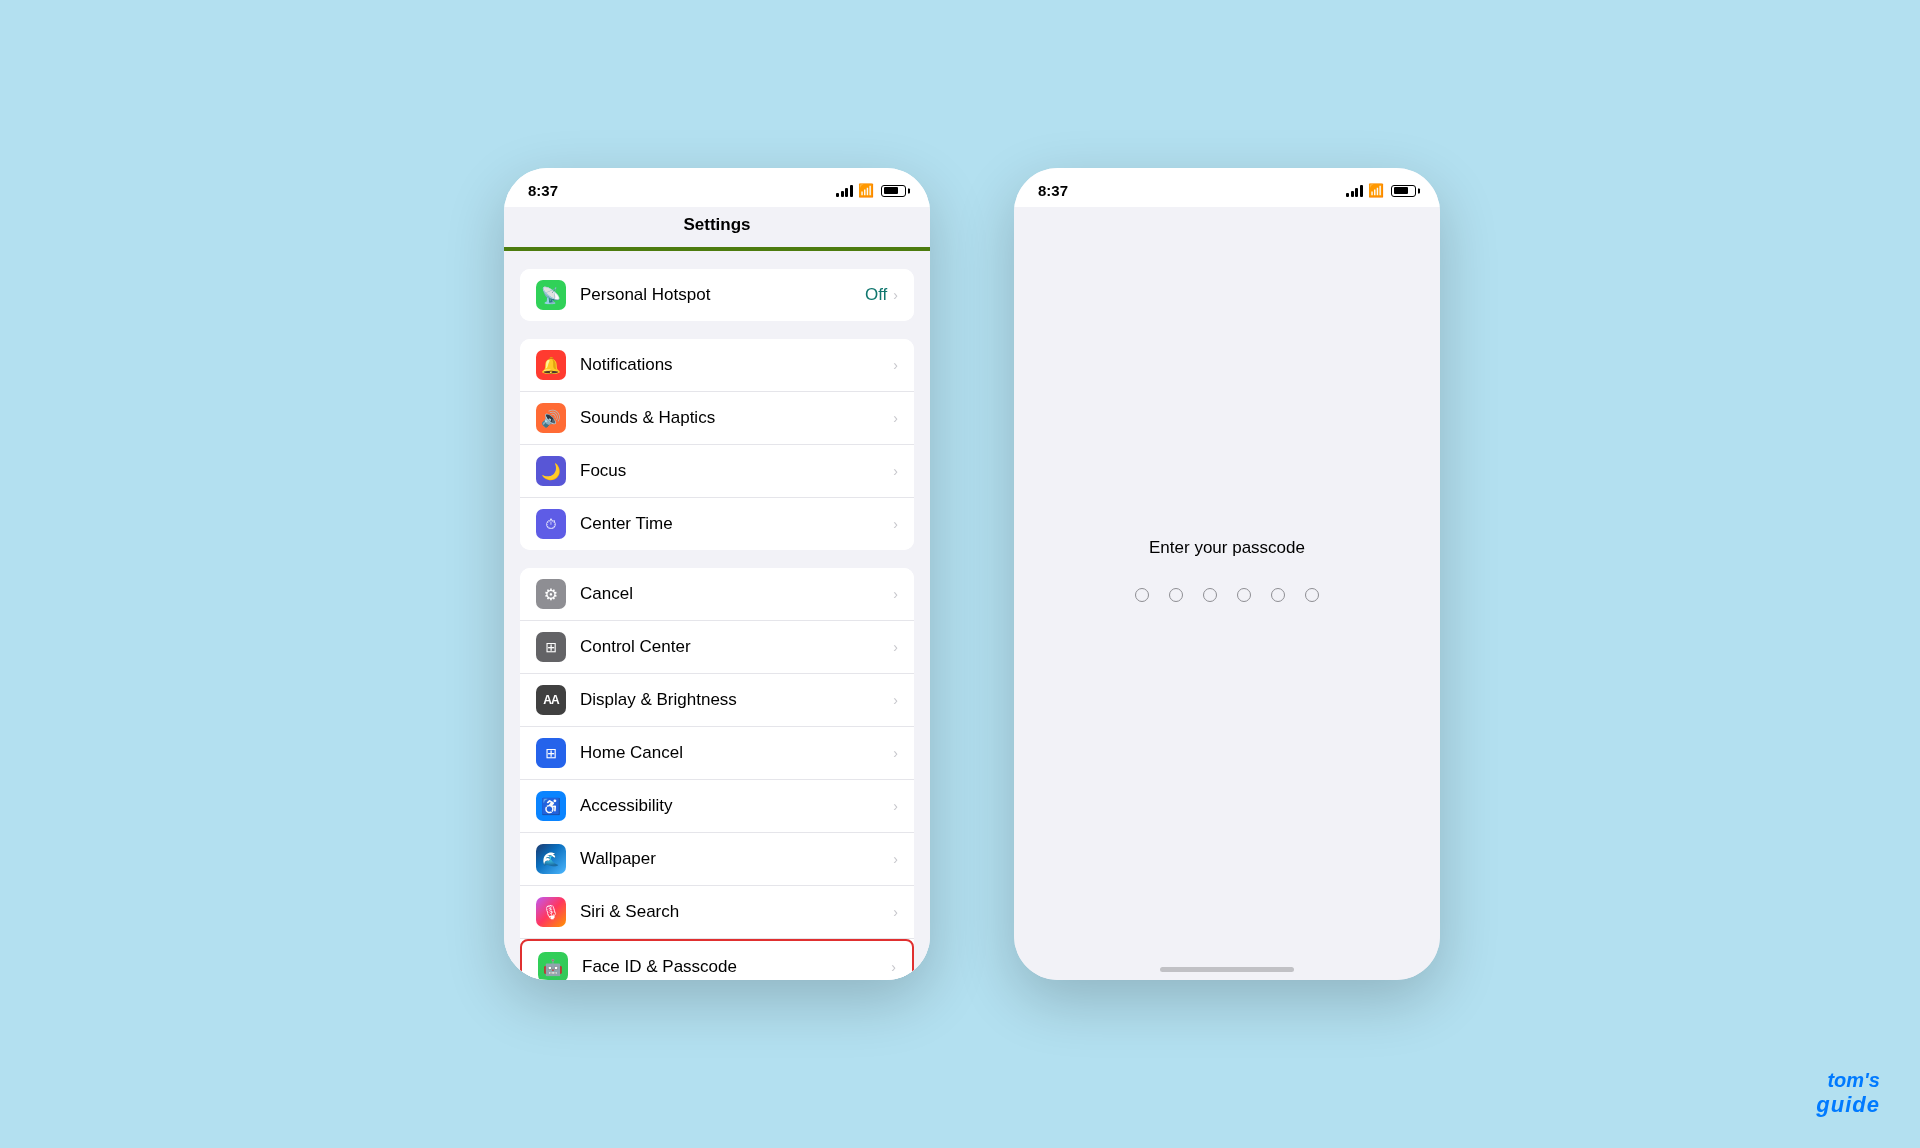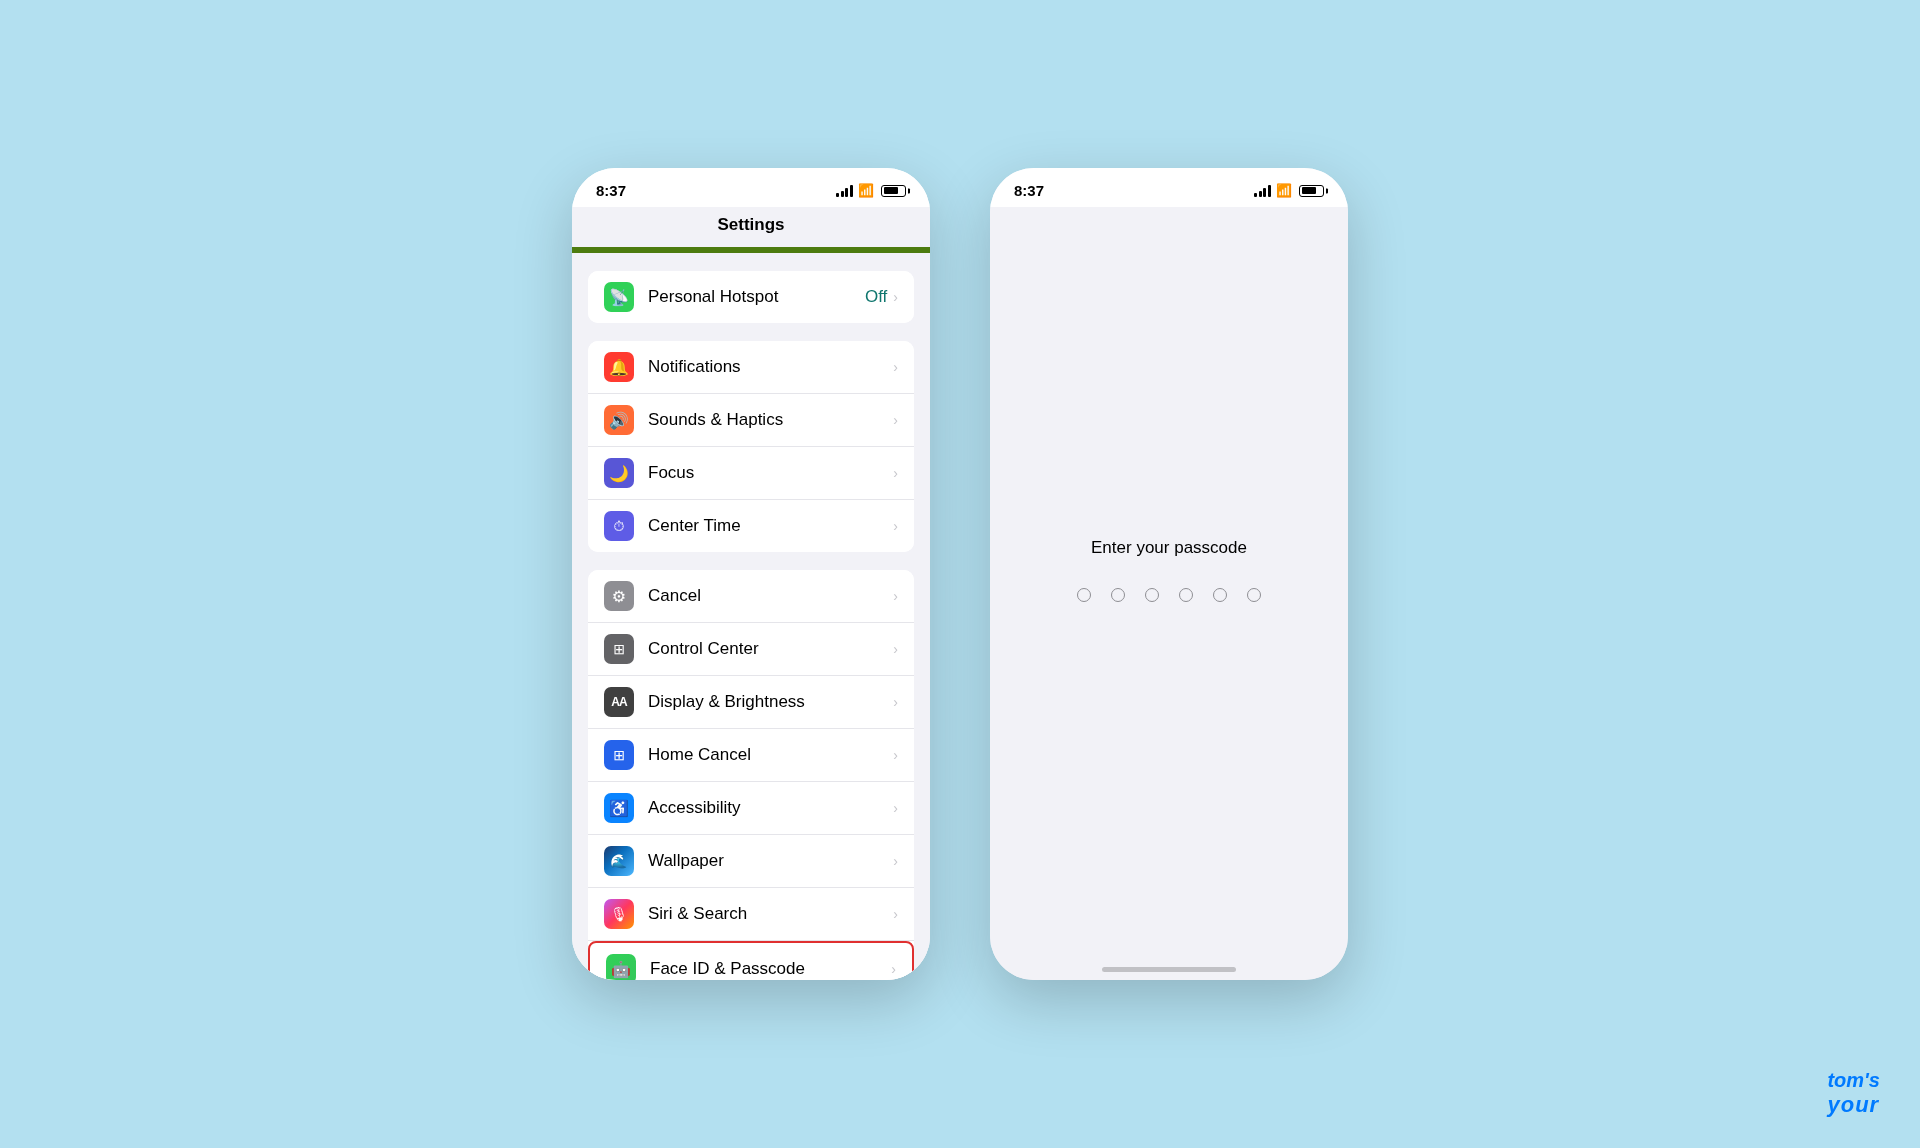--- a/index.html
+++ b/index.html
@@ -15,29 +15,30 @@
       position: relative;
     }
 
     .phones-container {
       display: flex;
       gap: 60px;
       align-items: center;
     }
 
     .phone {
-      width: 358px;
+      width: 426px;
       height: 812px;
       background: #fff;
       border-radius: 44px;
       overflow: hidden;
       box-shadow: 0 20px 60px rgba(0,0,0,0.2);
       position: relative;
       display: flex;
       flex-direction: column;
+      margin-left: 24px;
     }
 
     
     .status-bar {
       display: flex;
       justify-content: space-between;
       align-items: center;
       padding: 14px 24px 8px;
       background: #fff;
       flex-shrink: 0;
@@ -105,21 +106,21 @@
       background: #000;
       height: 100%;
       width: 70%;
       border-radius: 1px;
     }
 
     
     .settings-header {
       background: #f2f2f7;
       padding: 8px 16px 12px;
-      border-bottom: 6px solid #4d7c0f;
+      border-bottom: 4px solid #4d7c0f;
       flex-shrink: 0;
     }
 
     .settings-title {
       text-align: center;
       font-size: 17px;
       font-weight: 600;
       color: #000;
     }
 
@@ -446,14 +447,14 @@
       </div>
     </div>
 
     <div class="home-indicator"></div>
   </div>
 
 </div>
 
 <div class="watermark" style="font-style:italic;">
   <div style="font-size:20px; color:#007aff; font-weight:700;text-align:right;">tom's</div>
-  <div style="font-size:22px; color:#007aff; font-weight:900; letter-spacing:1px;">your</div>
+  <div style="font-size:22px; color:#007aff; font-weight:900; letter-spacing:1px;">guide</div>
 </div>
 
 </body></html>

